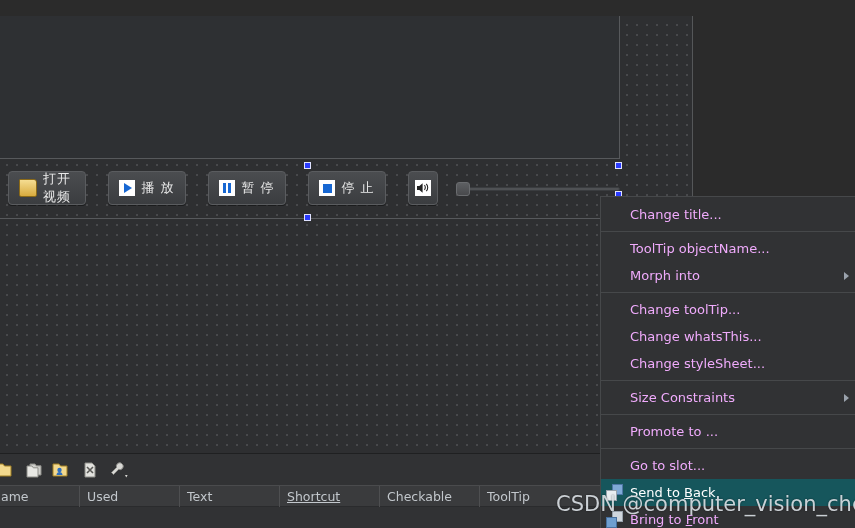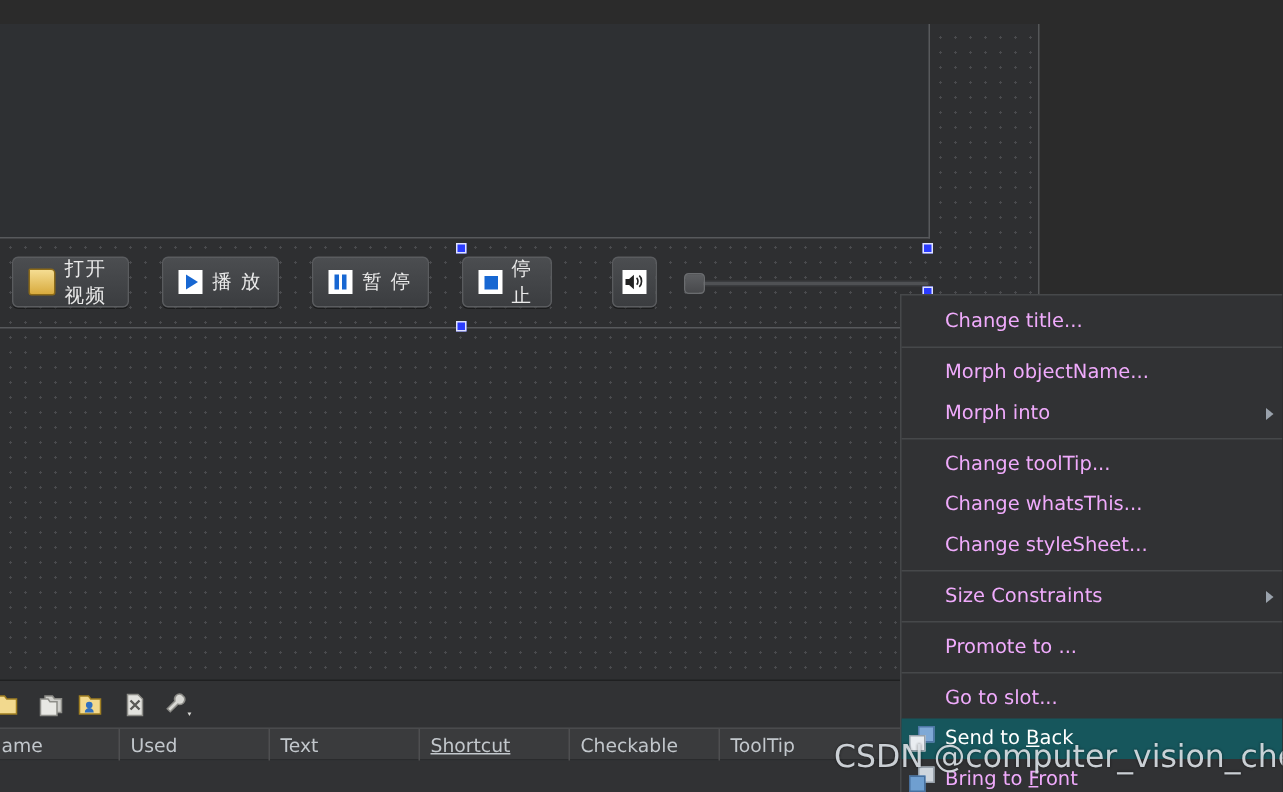--- a/index.html
+++ b/index.html
@@ -157,21 +157,21 @@
       </div>
 
       <div class="qbtn" style="left:208px;width:78px;">
         <span class="icon-box ic-pause">
             <span></span>
             <span></span>
           </span>
         <span class="lbl">暂 停</span>
       </div>
 
-      <div class="qbtn" style="left:308px;width:60px;">
+      <div class="qbtn" style="left:308px;width:78px;">
         <span class="icon-box ic-stop">
             <span></span>
           </span>
         <span class="lbl">停 止</span>
       </div>
 
       <div class="qbtn" style="left:408px;width:30px;padding:0;">
         <span class="icon-box ic-speaker">
           <svg width="14" height="12" viewBox="0 0 14 12">
             <path d="M1 4h2.4L6.6 1.2v9.6L3.4 8H1z" fill="#222"></path>
@@ -251,21 +251,21 @@
   </div>
 
   <div class="ctxmenu">
 
     <div class="mi">
       <span>Change title...</span>
     </div>
     <div class="msep"></div>
 
     <div class="mi">
-      <span>Morph objectName...</span>
+      <span>ToolTip objectName...</span>
     </div>
     <div class="mi">
       <span>Morph into</span>
       <span class="arrow"></span>
     </div>
     <div class="msep"></div>
 
     <div class="mi">
       <span>Change toolTip...</span>
     </div>

